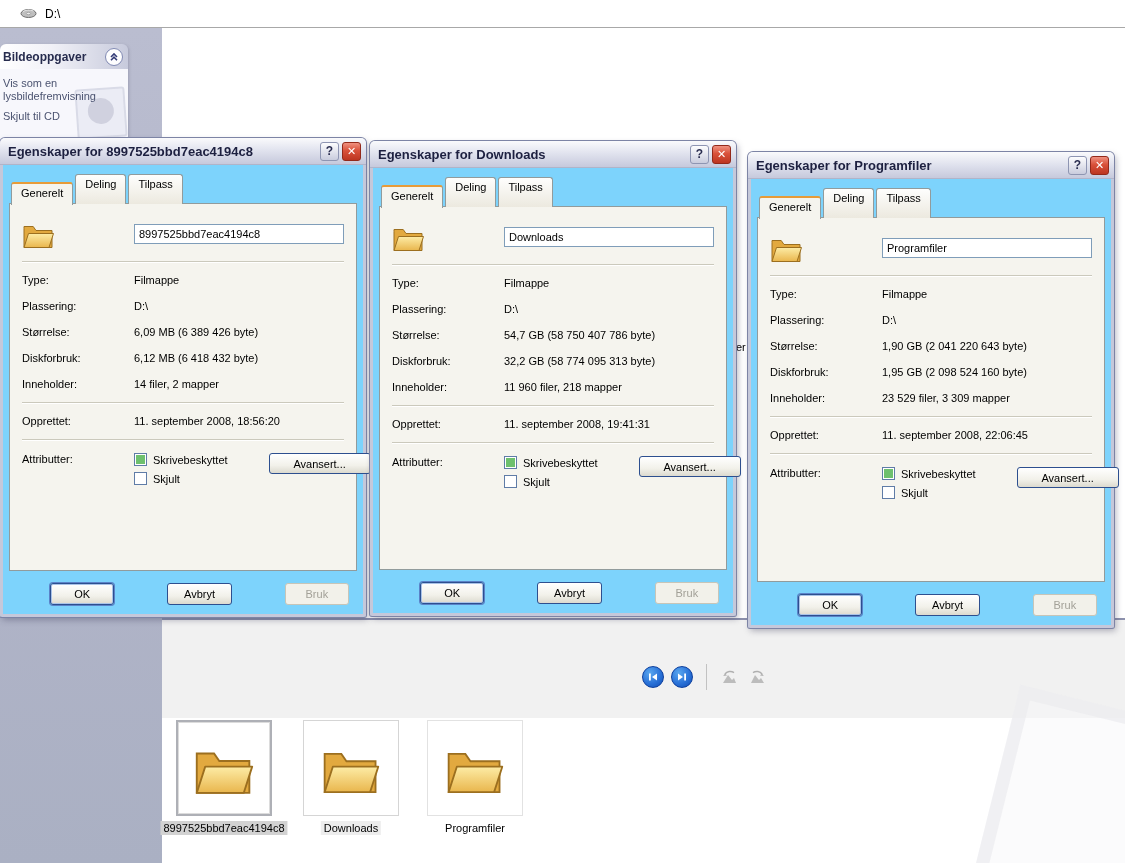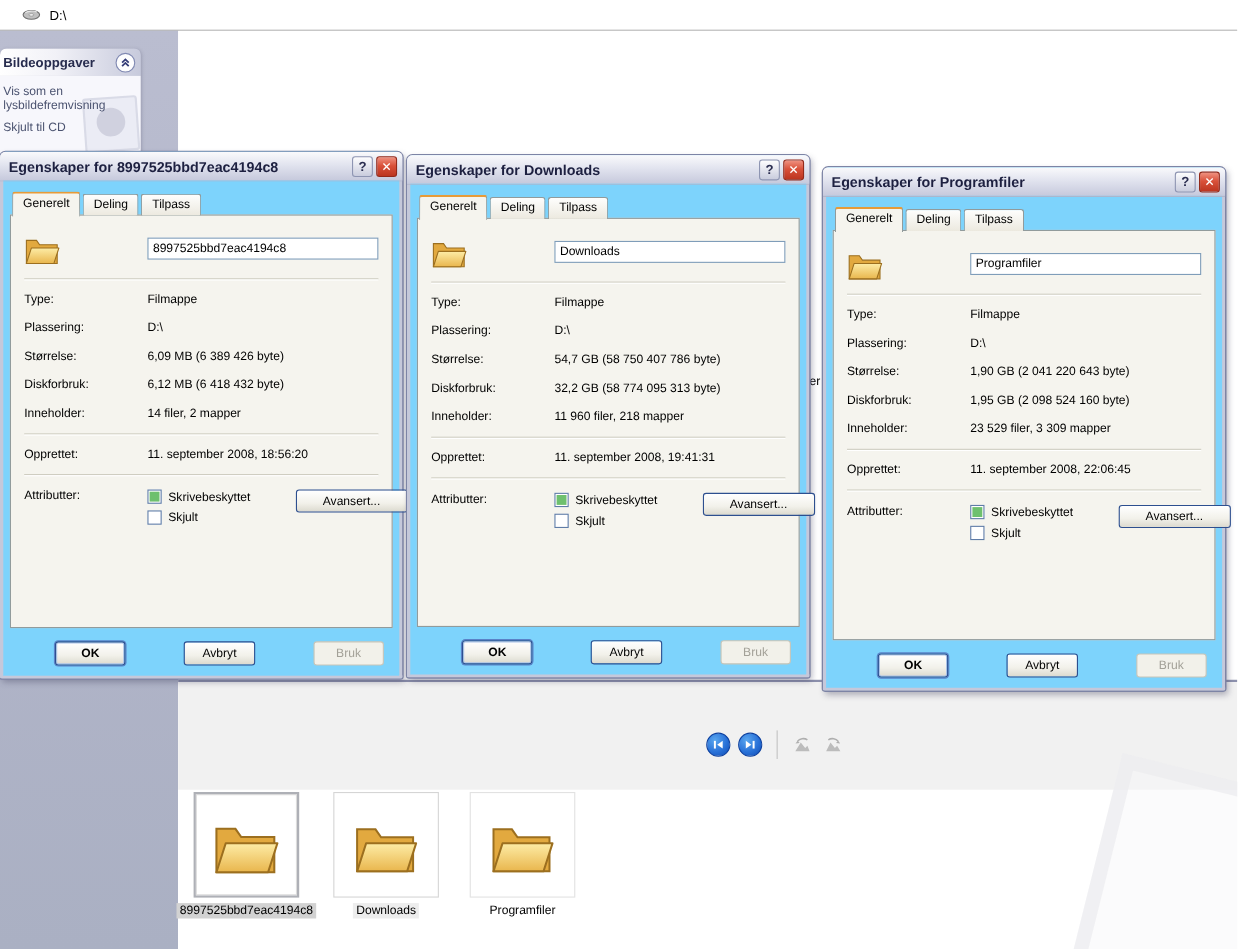--- a/index.html
+++ b/index.html
@@ -65,21 +65,21 @@
     background:linear-gradient(180deg,#fafafc 0%,#e2e4ef 45%,#c6c9dc 100%);
     border-bottom:1px solid #b0b4c9; display:flex; align-items:center; padding:0 5px 0 8px; }
   .titlebar-text { flex:1; font-size:13px; font-weight:bold; color:#1d2040; white-space:nowrap; overflow:hidden; }
   .tb-btn { width:19px; height:19px; border-radius:3px; margin-left:3px; display:flex; align-items:center;
     justify-content:center; font-size:12px; font-weight:bold; cursor:pointer; }
   .help-btn { background:linear-gradient(180deg,#fdfdfe,#c9ccdd); border:1px solid #8e95b2; color:#2a2d50; }
   .close-btn { background:linear-gradient(180deg,#ef9180 0%,#d9513a 45%,#bc3520 100%); border:1px solid #93291a;
     color:#fff; font-size:11px; }
   .dialog-body { flex:1; display:flex; flex-direction:column; padding:9px 6px 9px 6px; }
   .tab-row { display:flex; align-items:flex-end; padding-left:2px; position:relative; z-index:2; }
-  .tab { height:20px; padding:3px 9px 0 9px; margin-right:2px; font-size:11px; cursor:pointer;
+  .tab { height:30px; padding:3px 9px 0 9px; margin-right:2px; font-size:11px; cursor:pointer;
     background:linear-gradient(180deg,#fefefd,#ece9df); border:1px solid #919b9c; border-bottom:none;
     border-radius:3px 3px 0 0; }
   .tab.active { height:23px; margin-bottom:-1px; background:#f5f4ee; border-top:2px solid #e79b38; font-size:11px; }
   .tab-page { flex:1; border:1px solid #919b9c; background:#f5f4ee; margin-top:-1px; padding:10px 12px 8px 12px;
     display:flex; flex-direction:column; position:relative; z-index:1; }
   .name-row { display:grid; grid-template-columns:112px 1fr; align-items:center; height:40px; margin-bottom:2px; }
   .folder-icon-sm svg { display:block; }
   .name-input { height:20px; width:100%; border:1px solid #7f9db9; font-family:"Liberation Sans",sans-serif;
     font-size:11px; padding:2px 4px; background:#fff; }
   hr.etched { border:none; border-top:1px solid #cbc9bc; border-bottom:1px solid #ffffff; margin:5px 0 4px 0; }
@@ -90,21 +90,21 @@
   .checkbox { width:13px; height:13px; background:#fff; border:1px solid #5f7ca7; display:inline-flex;
     align-items:center; justify-content:center; cursor:pointer; }
   .checkbox .greenfill { width:9px; height:9px; background:#6ec06e; }
   .xp-btn { font-family:"Liberation Sans",sans-serif; font-size:11px; color:#000; height:22px;
     background:linear-gradient(180deg,#ffffff 0%,#f2f1ea 60%,#dcdacf 100%);
     border:1px solid #2d4f8f; border-radius:3px; cursor:pointer;margin-left:41px; }
   .advanced-btn { width:102px; height:21px; align-self:start; margin-right:2px; }
   .btn-row { flex:0 0 23px; display:flex; justify-content:flex-end; align-items:center; gap:12px;
     margin-top:11px; padding-right:8px; }
   .btn-row .xp-btn { width:70px; }
-  .btn-default { box-shadow:0 0 0 1px #5a82c8, inset 0 0 0 1px #a9c2e8;font-weight:bold; }
+  .btn-default { box-shadow:0 0 0 1px #5a82c8, inset 0 0 0 1px #a9c2e8; }
   .xp-btn:disabled { background:#f2f1ea; border:1px solid #c7c5b8; color:#a3a198; box-shadow:none; cursor:default; }
 </style>
 </head>
 <body>
 
 <svg width="0" height="0" style="position:absolute">
   <defs>
     <linearGradient id="fgrad" x1="0" y1="0" x2="0" y2="1">
       <stop offset="0" stop-color="#fdeca6"></stop>
         <stop offset="1" stop-color="#e9b64d"></stop>

